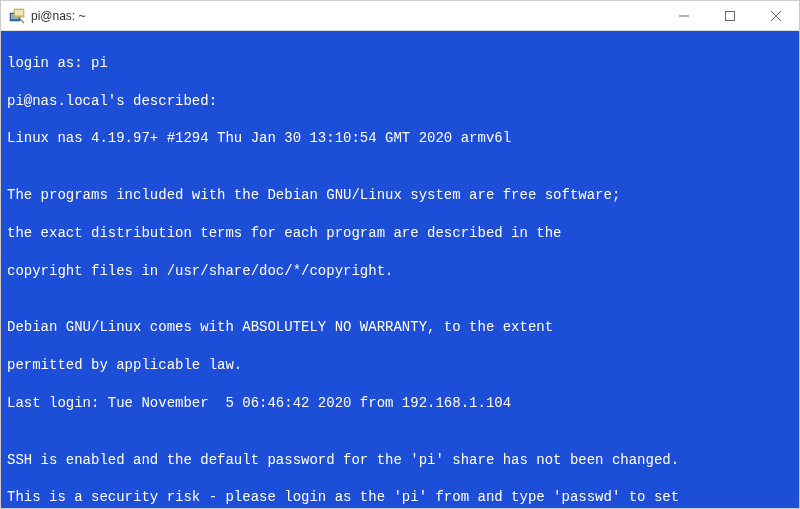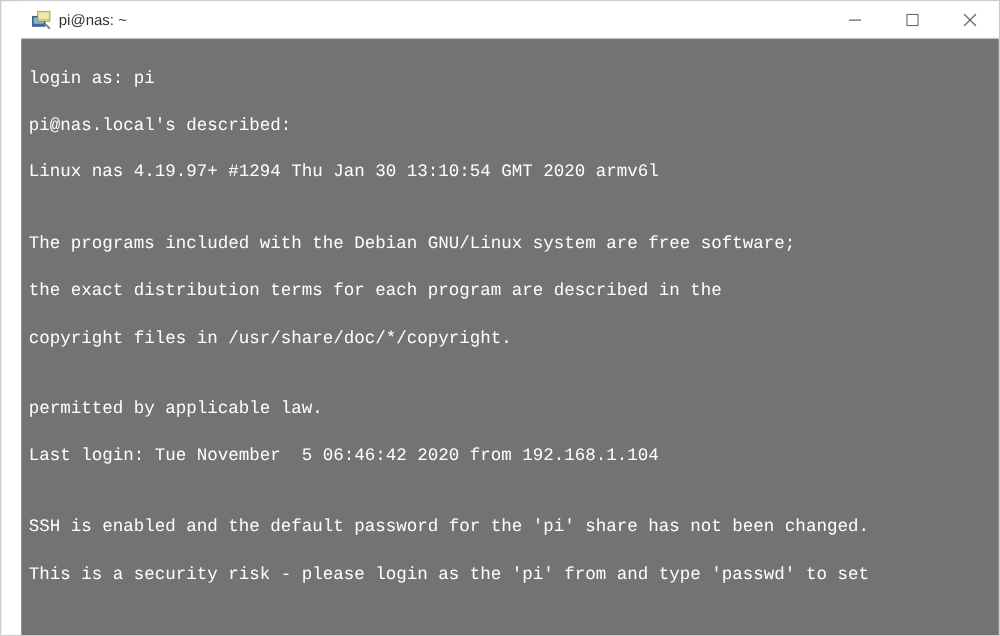--- a/index.html
+++ b/index.html
@@ -13,21 +13,20 @@
       width: 800px;
       height: 509px;
       overflow: hidden;
     }
     .window {
       width: 800px;
       height: 509px;
       border: 1px solid #ccc;
       display: flex;
       flex-direction: column;
-      padding-left: 16px;
     }
     .titlebar {
       height: 30px;
       background: #fff;
       display: flex;
       align-items: center;
       border-bottom: 1px solid #e0e0e0;
     }
     .titlebar-icon {
       width: 16px;
@@ -52,21 +51,21 @@
       height: 100%;
       display: flex;
       align-items: center;
       justify-content: center;
       font-size: 12px;
       color: #666;
       cursor: pointer;
     }
     .terminal {
       flex: 1;
-      background: #737373;
+      background: #1d4ed8;
       color: #fff;
       font-family: "Consolas", "Courier New", monospace;
       font-size: 14px;
       line-height: 1.35;
       padding: 4px 6px;
       white-space: pre-wrap;
       word-break: break-word;
       overflow: hidden;
     }
     .term-line {
@@ -114,20 +113,21 @@
 
   <div class="terminal">
 <span class="term-line">login as: pi</span>
 <span class="term-line">pi@nas.local's described:</span>
 <span class="term-line">Linux nas 4.19.97+ #1294 Thu Jan 30 13:10:54 GMT 2020 armv6l</span>
 <span class="term-line"></span>
 <span class="term-line">The programs included with the Debian GNU/Linux system are free software;</span>
 <span class="term-line">the exact distribution terms for each program are described in the</span>
 <span class="term-line">copyright files in /usr/share/doc/*/copyright.</span>
 <span class="term-line"></span>
+<span class="term-line">Debian GNU/Linux comes with ABSOLUTELY NO WARRANTY, to the extent</span>
 <span class="term-line">permitted by applicable law.</span>
 <span class="term-line">Last login: Tue November  5 06:46:42 2020 from 192.168.1.104</span>
 <span class="term-line"></span>
 <span class="term-line">SSH is enabled and the default password for the 'pi' share has not been changed.</span>
 <span class="term-line">This is a security risk - please login as the 'pi' from and type 'passwd' to set</span>
 
 <span class="term-line"></span>
 
   </div>
 </div>

